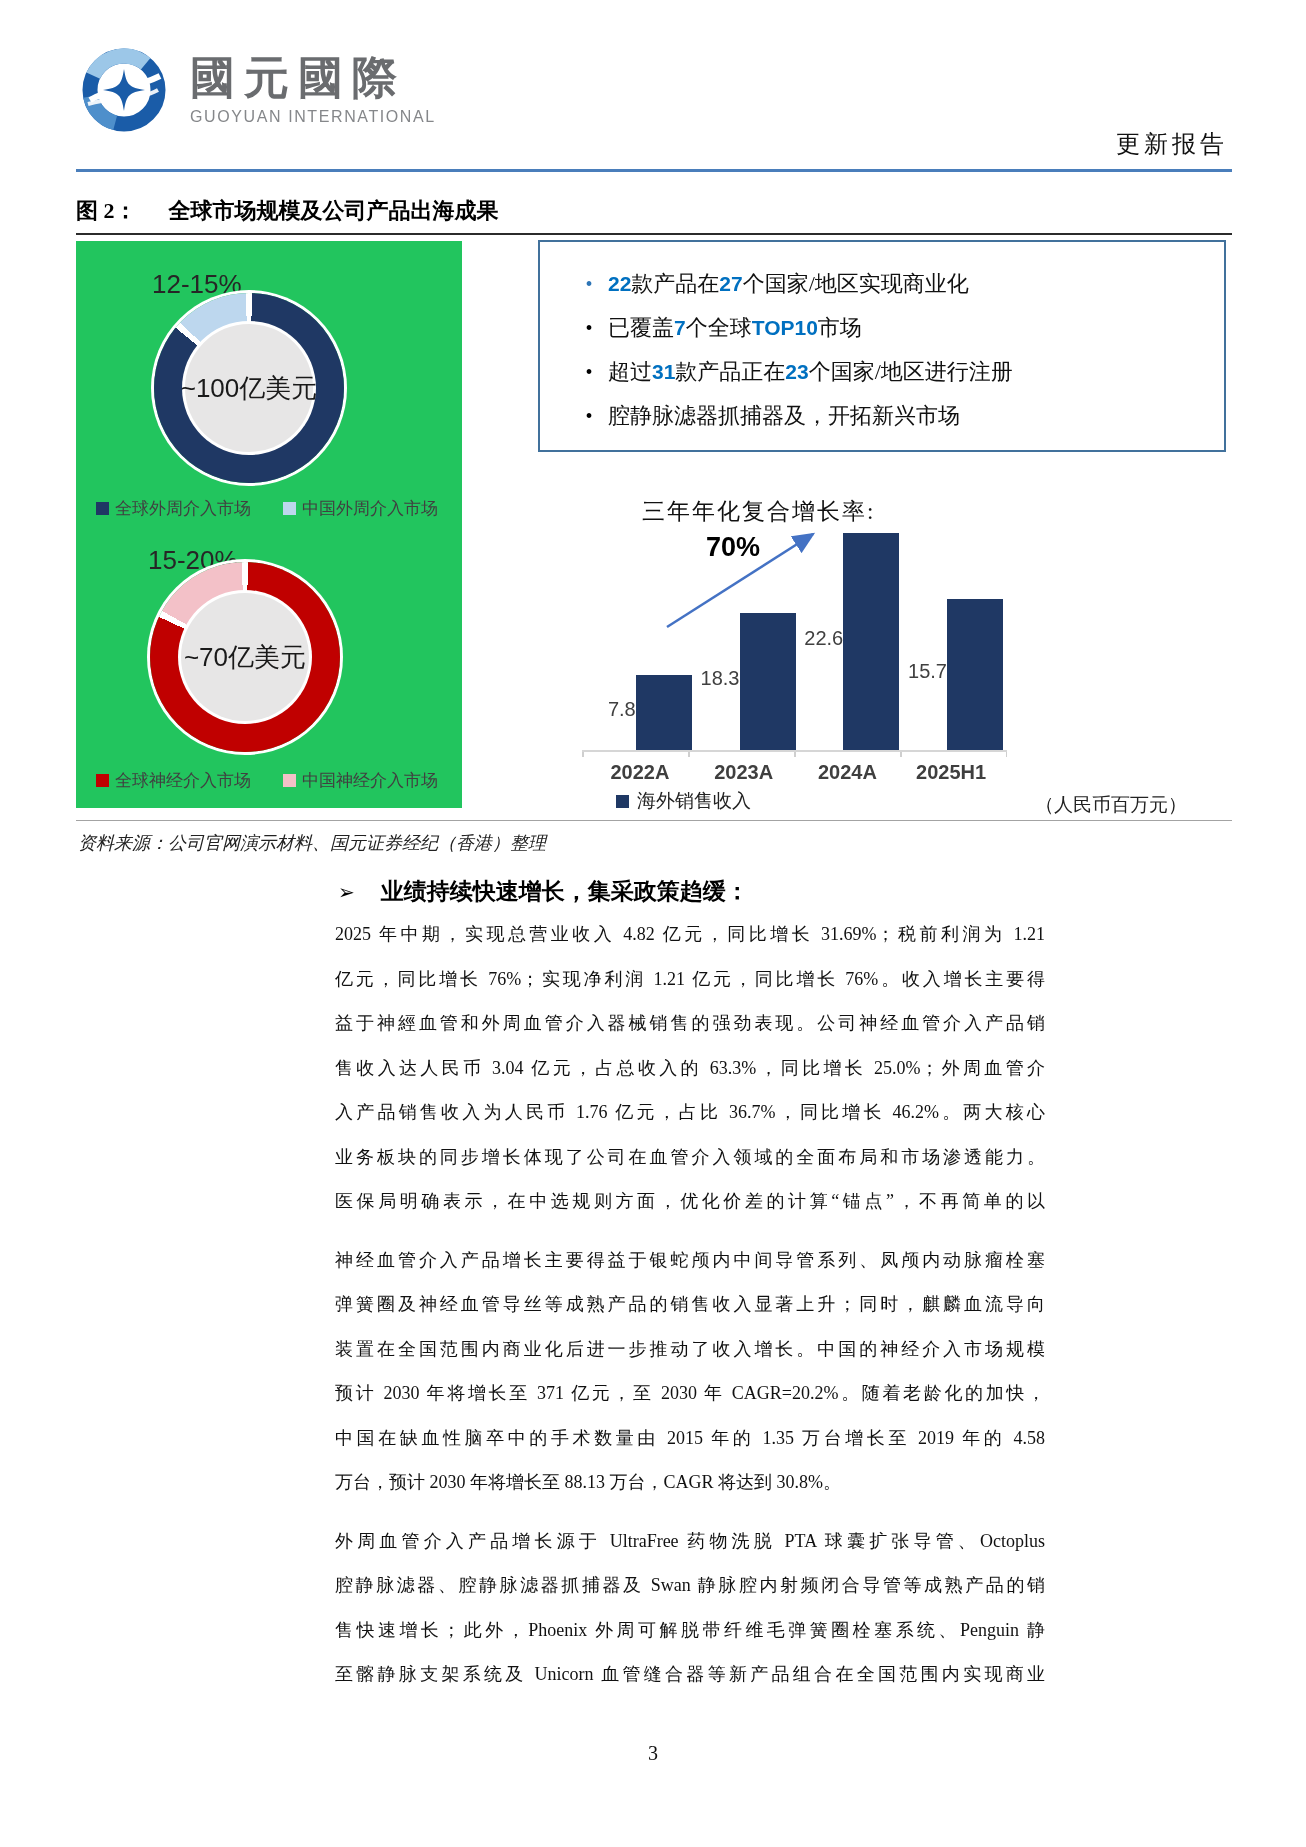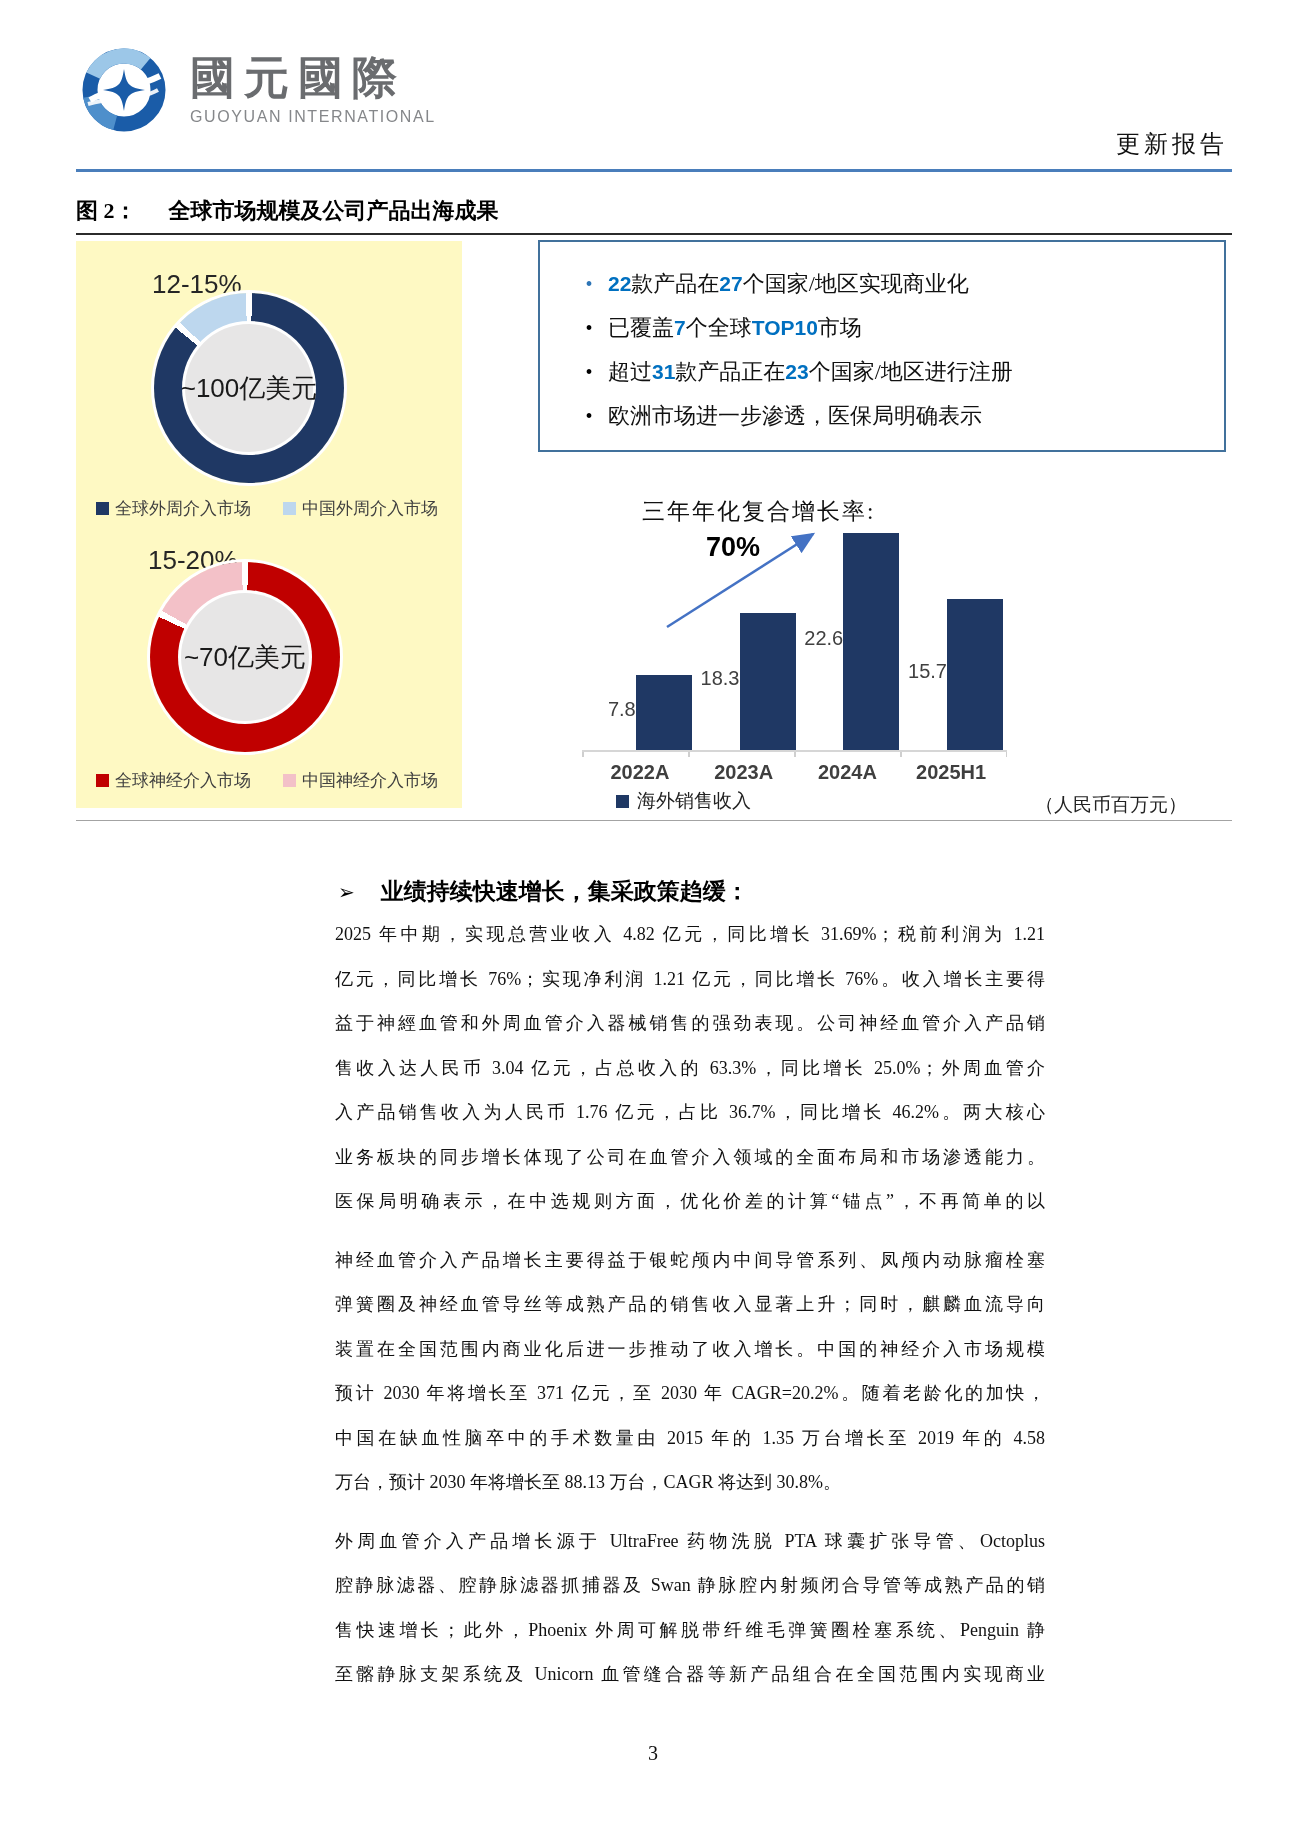--- a/index.html
+++ b/index.html
@@ -15,21 +15,21 @@
                   font-family:"Liberation Serif","DejaVu Serif",serif; }
   .logo-text-en { font-size:16px; color:#85878a; letter-spacing:1.6px; margin-top:4px;
                   font-family:"Liberation Sans","DejaVu Sans",sans-serif; }
   .report-type { position:absolute; right:78px; top:128px; font-size:24px; letter-spacing:4px; color:#111; }
   .header-rule { position:absolute; left:76px; width:1156px; top:169px; height:3px; background:#4a7ebb; }
   
   .fig-title { position:absolute; left:76px; top:196px; font-size:22px; font-weight:bold; color:#000; }
   .fig-title .gap { display:inline-block; width:32px; }
   .fig-topline { position:absolute; left:76px; width:1156px; top:233px; height:2px; background:#2b2b2b; }
   .fig-bottomline { position:absolute; left:76px; width:1156px; top:820px; height:1px; background:#a3a3a3; }
-  .gray-panel { position:absolute; left:76px; top:241px; width:386px; height:567px; background:#fef9c3; }
+  .gray-panel { position:absolute; left:76px; top:241px; width:386px; height:567px; background:#22c55e; }
   .callout { position:absolute; font-family:"Liberation Sans","DejaVu Sans",sans-serif;
              font-size:26px; color:#262626; }
   #callout-0 { left:76px; top:28px; }
   #callout-1 { left:72px; top:304px; }
   .donut { position:absolute; width:190px; height:190px; border-radius:50%; box-shadow:0 0 0 3px #fff; }
   #donut-0 { left:78px; top:52px; }
   #donut-1 { left:74px; top:321px; }
   .donut::after { content:""; position:absolute; inset:31px; border-radius:50%;
                   background:#e7e6e6; box-shadow:0 0 0 3px #fff; }
   .donut-center { position:absolute; inset:0; display:flex; align-items:center; justify-content:center;
@@ -149,21 +149,21 @@
       <div class="bullet-row">
         <span class="bullet-marker" style="color: rgb(0, 0, 0);">•</span>
         <span class="bullet-text"><span>已覆盖</span><span class="hl" style="color: rgb(0, 112, 192);">7</span><span>个全球</span><span class="hl" style="color: rgb(0, 112, 192);">TOP10</span><span>市场</span></span>
       </div>
       <div class="bullet-row">
         <span class="bullet-marker" style="color: rgb(0, 0, 0);">•</span>
         <span class="bullet-text"><span>超过</span><span class="hl" style="color: rgb(0, 112, 192);">31</span><span>款产品正在</span><span class="hl" style="color: rgb(0, 112, 192);">23</span><span>个国家/地区进行注册</span></span>
       </div>
       <div class="bullet-row">
         <span class="bullet-marker" style="color: rgb(0, 0, 0);">•</span>
-        <span class="bullet-text"><span>欧洲市场进一步渗透，医保局明确表示</span></span>
+        <span class="bullet-text"><span>腔静脉滤器抓捕器及，开拓新兴市场</span></span>
       </div>
     </div>
 
   <div class="chart-area">
     <div class="chart-title">三年年化复合增长率:</div>
     <div class="chart-cagr">70%</div>
     <svg class="arrow-svg" width="175" height="120">
       <defs>
         <marker id="ah" markerWidth="10" markerHeight="8" refX="8" refY="4" orient="auto">
           <path d="M0,0 L9,4 L0,8 Z" fill="#4472C4"></path>
@@ -197,20 +197,21 @@
         <div class="x-label">2025H1</div>
       </div>
     <div class="chart-legend">
       <span class="swatch" id="bar-swatch" style="background: rgb(31, 56, 100);"></span>
       <span>海外销售收入</span>
     </div>
     <div class="chart-unit">（人民币百万元）</div>
   </div>
 
   <div class="fig-bottomline"></div>
+  <div class="source-note">资料来源：公司官网演示材料、国元证券经纪（香港）整理</div>
 
   <div class="body-heading">
     <span class="marker">➢</span>
     <span>业绩持续快速增长，集采政策趋缓：</span>
   </div>
   <div class="body-text" id="body-paragraphs">
       <div class="para">
         <div class="line">2025 年中期，实现总营业收入 4.82 亿元，同比增长 31.69%；税前利润为 1.21</div>
         <div class="line">亿元，同比增长 76%；实现净利润 1.21 亿元，同比增长 76%。收入增长主要得</div>
         <div class="line">益于神經血管和外周血管介入器械销售的强劲表现。公司神经血管介入产品销</div>

